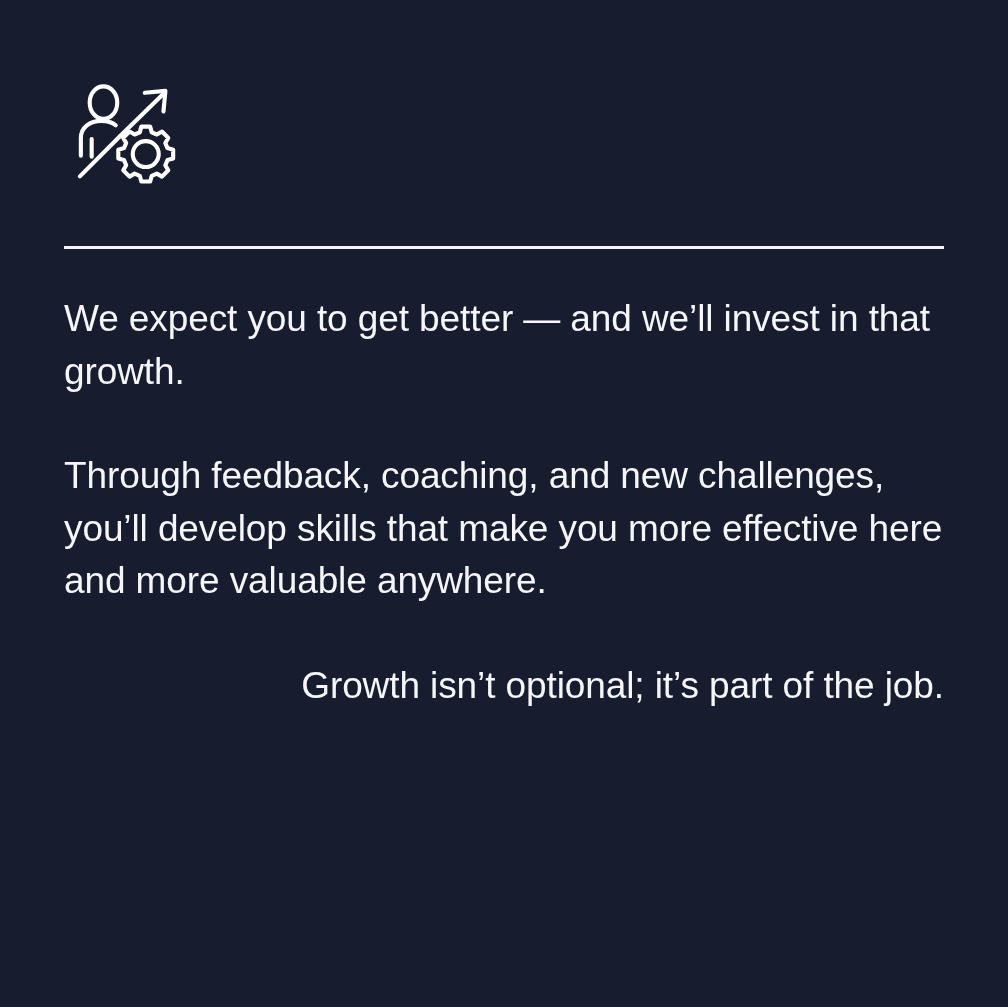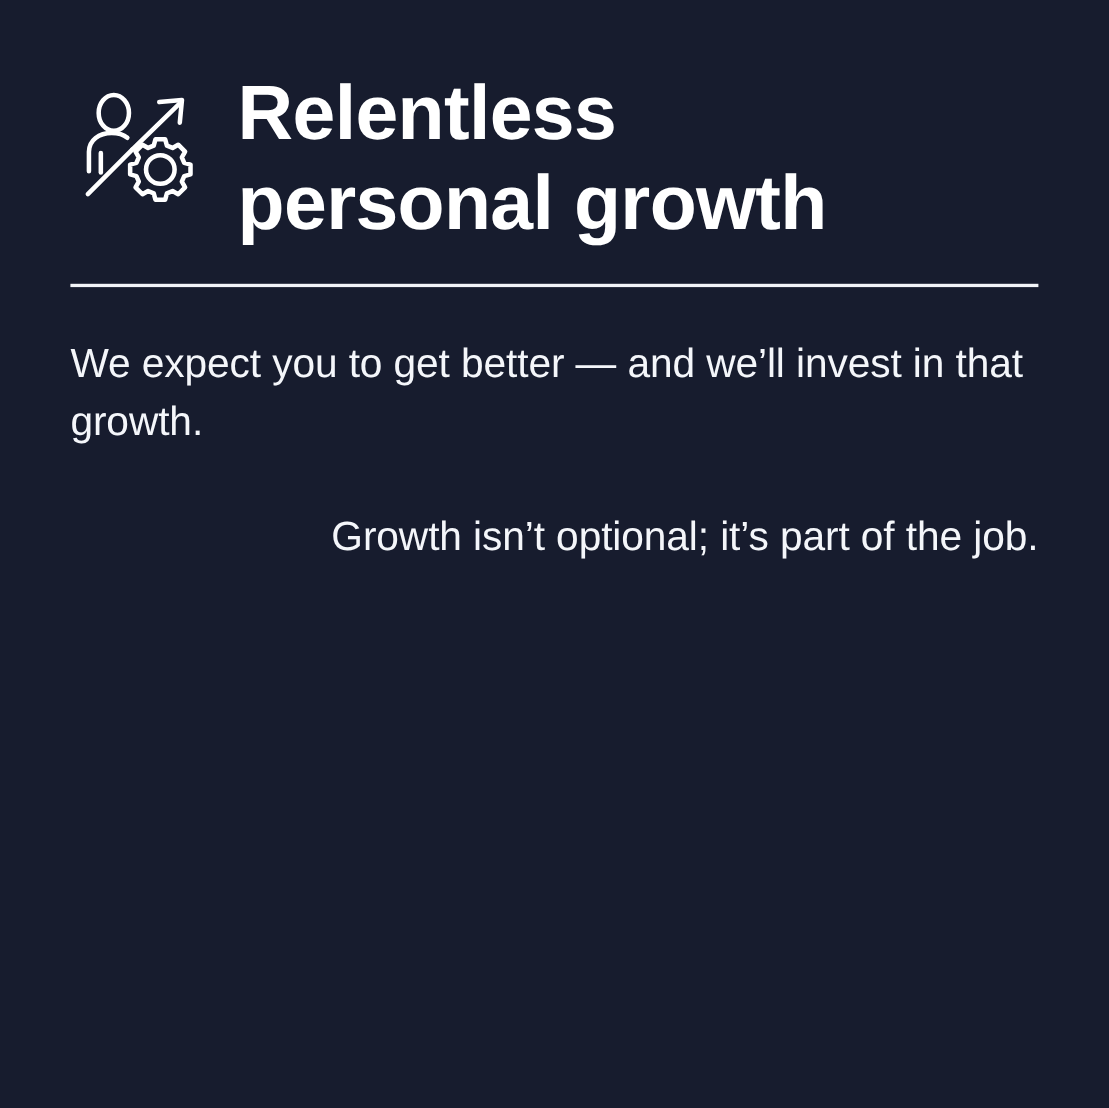--- a/index.html
+++ b/index.html
@@ -104,25 +104,24 @@
         <path d="M49 55 L92 13"></path>
 
         <path d="M74 11 L95 9 L93 30"></path>
 
         <path d="M70.5 45.4 L79.5 45.4 L81.1 51.2 L86.3 53.4 L91.5 50.4 L97.9 56.8 L94.9 62 L97.1 67.2 L102.9 68.8 L102.9 77.8 L97.1 79.4 L94.9 84.6 L97.9 89.8 L91.5 96.2 L86.3 93.2 L81.1 95.4 L79.5 101.2 L70.5 101.2 L68.9 95.4 L63.7 93.2 L58.5 96.2 L52.1 89.8 L55.1 84.6 L52.9 79.4 L47.1 77.8 L47.1 68.8 L52.9 67.2 L55.1 62 L52.1 56.8 L58.5 50.4 L63.7 53.4 L68.9 51.2 Z"></path>
 
         <circle cx="75" cy="73.3" r="13.2"></circle>
       </svg>
     </div>
 
-    <h1 class="header-title">Relentless
-personal growth</h1>
 
   </div>
 
   <hr class="divider">
 
   <div class="card-body">
     <p class="body-paragraph">We expect you to get better — and we’ll invest in that growth.</p>
+    <p class="body-paragraph">Through feedback, coaching, and new challenges, you’ll develop skills that make you more effective here and more valuable anywhere.</p>
     <p class="body-paragraph">Growth isn’t optional; it’s part of the job.</p>
   </div>
 
 </div>
 
 </body></html>

